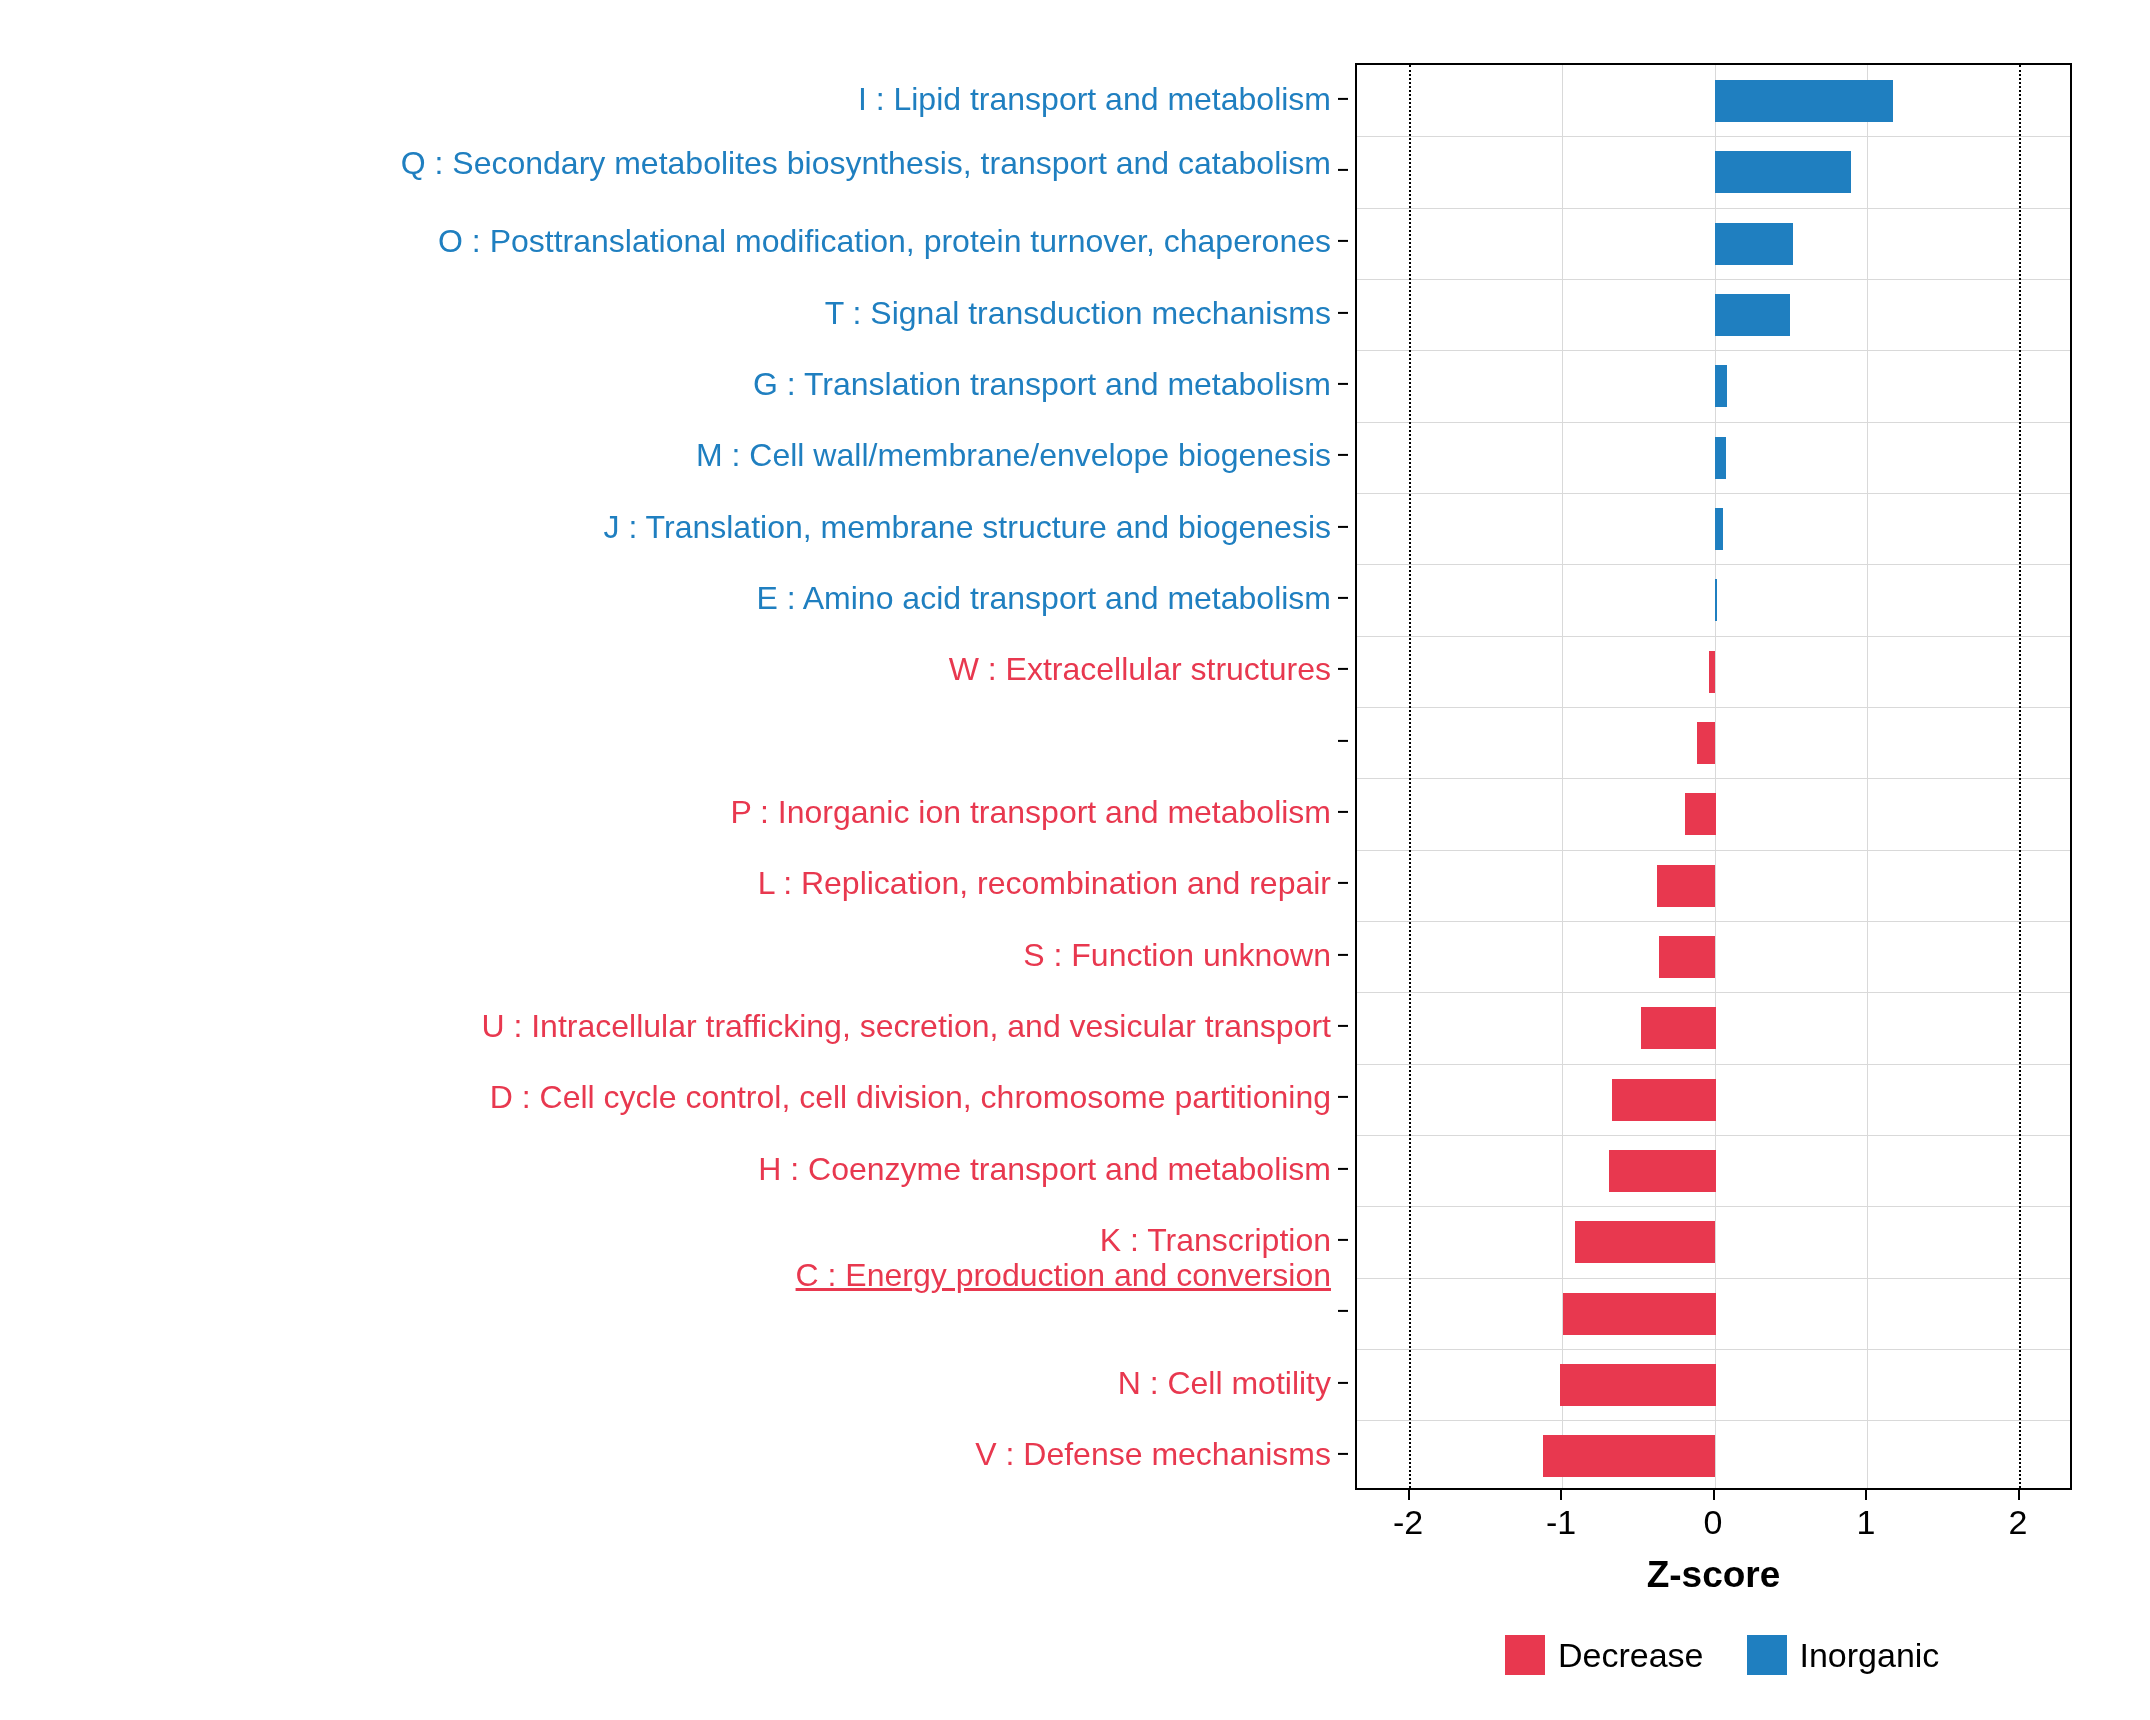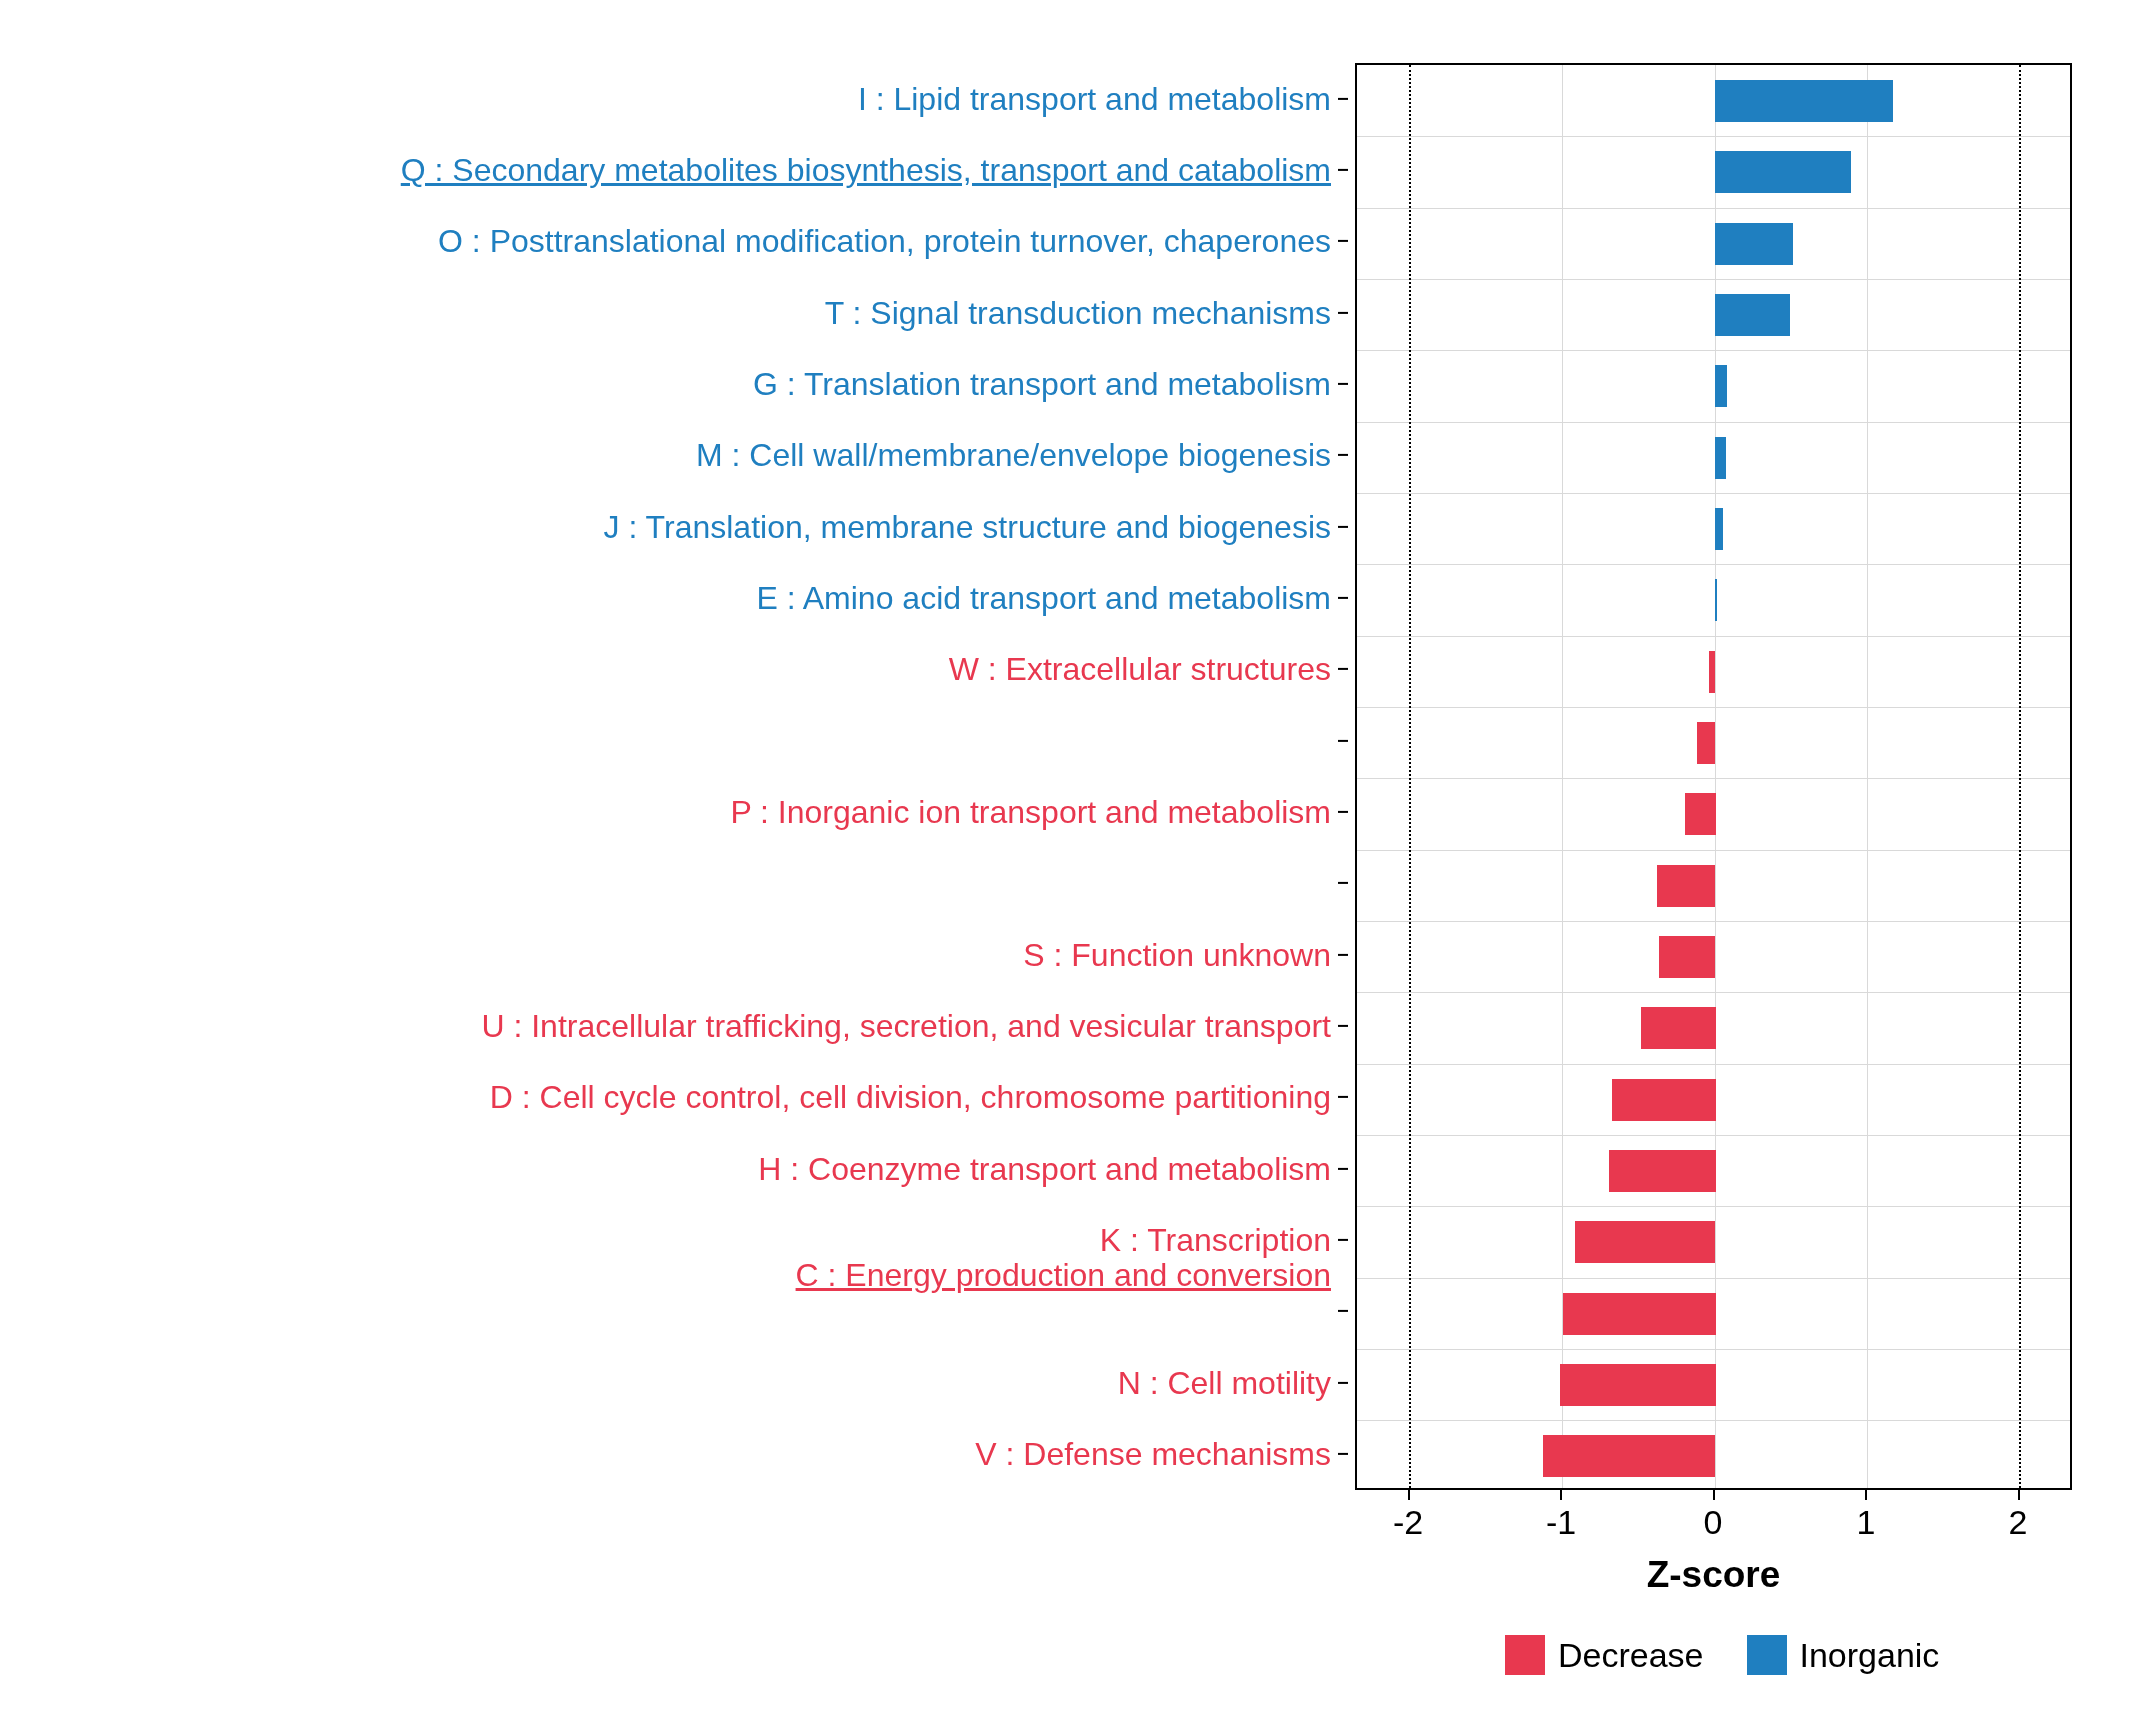--- a/index.html
+++ b/index.html
@@ -142,39 +142,40 @@
   }
 </style>
 </head>
 <body>
 
 <div id="chart-root">
 
   <div class="cat-labels">
       <div class="cat-label inc" style="top: 36px;">I : Lipid transport and metabolism</div>
       <div class="tickmark" style="top: 36px; right: 0px;"></div>
-      <div class="cat-label inc" style="top: 107px; text-decoration: underline;">Q : Secondary metabolites biosynthesis, transport and catabolism</div>
+      <div class="cat-label inc" style="top: 100px;">Q : Secondary metabolites biosynthesis, transport and catabolism</div>
       <div class="tickmark" style="top: 107px; right: 0px;"></div>
       <div class="cat-label inc" style="top: 178px;">O : Posttranslational modification, protein turnover, chaperones</div>
       <div class="tickmark" style="top: 178px; right: 0px;"></div>
       <div class="cat-label inc" style="top: 250px;">T : Signal transduction mechanisms</div>
       <div class="tickmark" style="top: 250px; right: 0px;"></div>
       <div class="cat-label inc" style="top: 321px;">G : Translation transport and metabolism</div>
       <div class="tickmark" style="top: 321px; right: 0px;"></div>
       <div class="cat-label inc" style="top: 392px;">M : Cell wall/membrane/envelope biogenesis</div>
       <div class="tickmark" style="top: 392px; right: 0px;"></div>
       <div class="cat-label inc" style="top: 464px;">J : Translation, membrane structure and biogenesis</div>
       <div class="tickmark" style="top: 464px; right: 0px;"></div>
       <div class="cat-label inc" style="top: 535px;">E : Amino acid transport and metabolism</div>
       <div class="tickmark" style="top: 535px; right: 0px;"></div>
       <div class="cat-label dec" style="top: 606px;">W : Extracellular structures</div>
       <div class="tickmark" style="top: 606px; right: 0px;"></div>
       <div class="tickmark" style="top: 678px; right: 0px;"></div>
       <div class="cat-label dec" style="top: 749px;">P : Inorganic ion transport and metabolism</div>
       <div class="tickmark" style="top: 749px; right: 0px;"></div>
+      <div class="cat-label dec" style="top: 820px;">L : Replication, recombination and repair</div>
       <div class="tickmark" style="top: 820px; right: 0px;"></div>
       <div class="cat-label dec" style="top: 892px;">S : Function unknown</div>
       <div class="tickmark" style="top: 892px; right: 0px;"></div>
       <div class="cat-label dec" style="top: 963px;">U : Intracellular trafficking, secretion, and vesicular transport</div>
       <div class="tickmark" style="top: 963px; right: 0px;"></div>
       <div class="cat-label dec" style="top: 1034px;">D : Cell cycle control, cell division, chromosome partitioning</div>
       <div class="tickmark" style="top: 1034px; right: 0px;"></div>
       <div class="cat-label dec" style="top: 1106px;">H : Coenzyme transport and metabolism</div>
       <div class="tickmark" style="top: 1106px; right: 0px;"></div>
       <div class="cat-label dec" style="top: 1177px;">K : Transcription</div>

